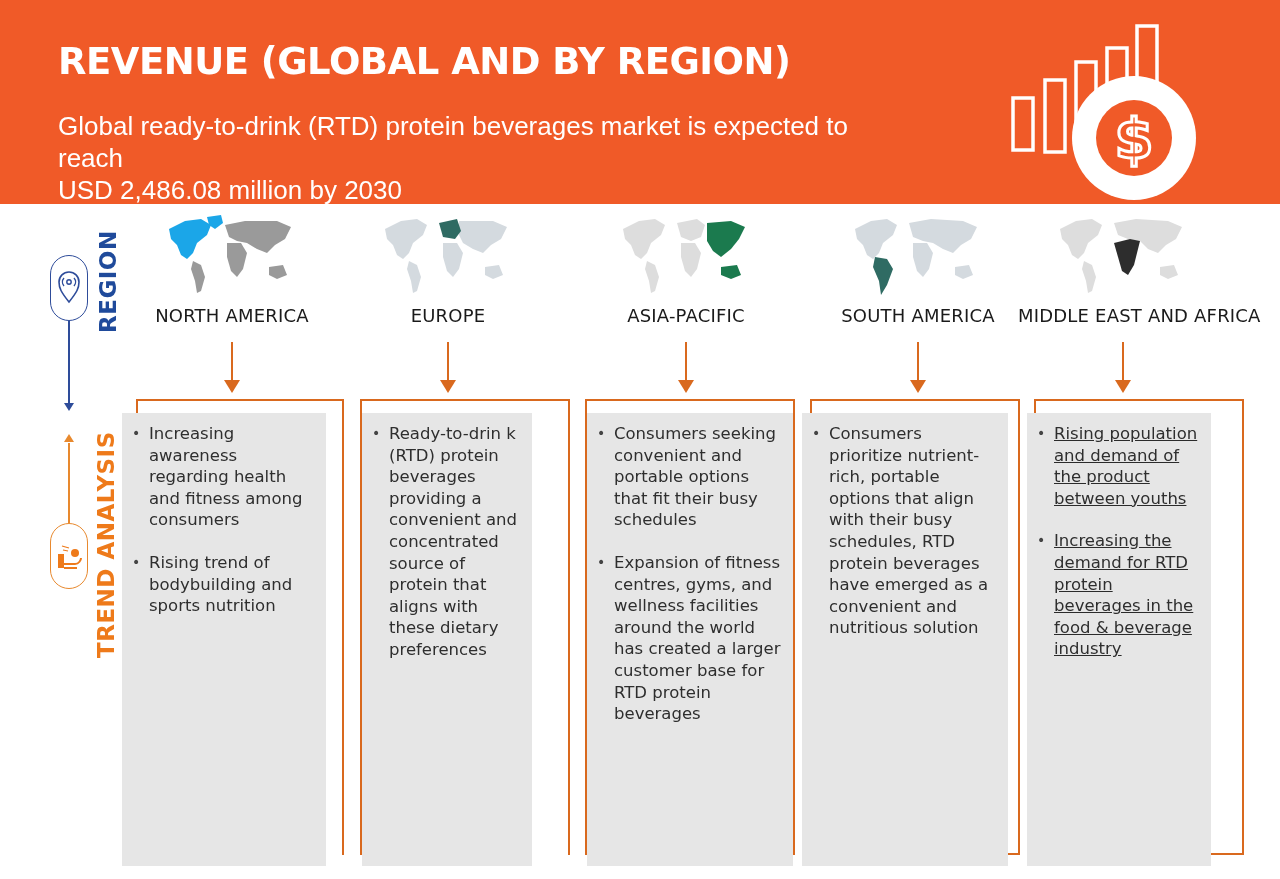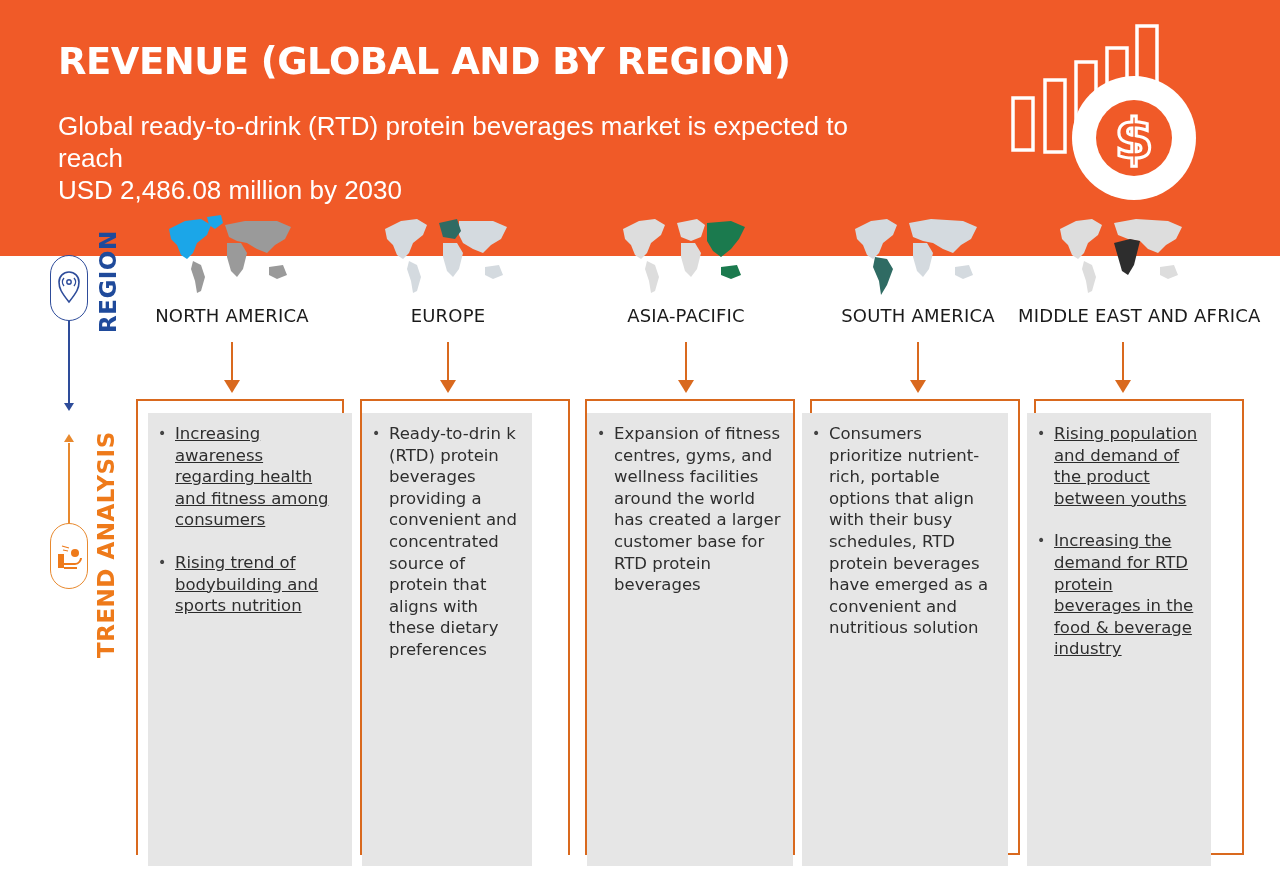--- a/index.html
+++ b/index.html
@@ -1,19 +1,19 @@
 <!DOCTYPE html>
 <html><head>
 <meta charset="utf-8">
 <style>
   * { box-sizing: border-box; margin: 0; padding: 0; }
   html, body { width: 1280px; height: 879px; background: #ffffff; overflow: hidden; }
   body { position: relative; font-family: "DejaVu Sans", sans-serif; color: #2b2b2b; }
 
-  .header { position: absolute; left: 0; top: 0; width: 1280px; height: 256px; background: #F05A28; text-decoration: underline; }
+  .header { position: absolute; left: 0; top: 0; width: 1280px; height: 204px; background: #F05A28; text-decoration: underline; }
   .title { position: absolute; left: 58px; top: 40px; color: #fff; font-family: "DejaVu Sans", sans-serif; font-weight: bold; font-size: 37px; letter-spacing: -0.5px; white-space: nowrap; }
   .subtitle { position: absolute; left: 58px; top: 110px; color: #fff; font-family: "Liberation Sans", sans-serif; font-size: 26px; line-height: 32px; width: 800px; }
   .hero-icon { position: absolute; left: 1005px; top: 20px; width: 200px; height: 185px; }
 
   .rail { position: absolute; left: 40px; top: 215px; width: 90px; height: 660px; }
   .pill { position: absolute; border-radius: 24px; }
   .pill-region { left: 10px; top: 40px; width: 38px; height: 66px; border: 1.5px solid #2E4C9A; }
   .pill-trend { left: 10px; top: 308px; width: 38px; height: 66px; border: 1.5px solid #E8892E; }
   .vline-blue { position: absolute; left: 28px; top: 106px; width: 1.5px; height: 85px; background: #2E4C9A; }
   .arrow-blue { position: absolute; left: 24px; top: 188px; width: 0; height: 0; border-left: 5px solid transparent; border-right: 5px solid transparent; border-top: 8px solid #2E4C9A; }
@@ -93,21 +93,21 @@
     <path d="M26 46 L34 50 L38 62 L34 76 L30 78 L28 66 L24 54 Z" fill="#9A9A9A"></path>
     <path d="M58 10 L78 6 L110 6 L124 12 L118 24 L108 30 L100 38 L90 34 L80 28 L70 26 L62 22 Z" fill="#9A9A9A"></path>
     <path d="M60 28 L74 28 L80 38 L76 54 L70 62 L64 56 L60 42 Z" fill="#9A9A9A"></path>
     <path d="M102 52 L116 50 L120 60 L110 64 L102 60 Z" fill="#9A9A9A"></path>
   </svg>
   <div class="region-name">NORTH AMERICA</div>
   <div class="down-line"></div>
   <div class="down-head"></div>
 </div>
 <div class="bracket" style="left:136px; width:208px;"></div>
-<div class="card" style="left:148px; width:204px;text-decoration:underline;">
+<div class="card" style="left:122px; width:204px;">
   <ul>
     <li>Increasing awareness regarding health and fitness among consumers</li>
     <li>Rising trend of bodybuilding and sports nutrition</li>
   </ul>
 </div>
 
 <div class="col" style="left:343px;">
   <svg class="map" viewBox="0 0 130 82">
     <path d="M2 14 L18 6 L34 4 L44 10 L40 20 L30 28 L26 38 L20 44 L14 40 L10 30 L4 24 Z" fill="#D4DADF"></path>
     <path d="M26 46 L34 50 L38 62 L34 76 L30 78 L28 66 L24 54 Z" fill="#D4DADF"></path>
@@ -136,20 +136,21 @@
     <path d="M86 8 L110 6 L124 12 L118 24 L110 34 L100 42 L92 36 L86 26 Z" fill="#1B7A4E"></path>
     <path d="M100 52 L116 50 L120 60 L110 64 L100 60 Z" fill="#1B7A4E"></path>
   </svg>
   <div class="region-name">ASIA-PACIFIC</div>
   <div class="down-line"></div>
   <div class="down-head"></div>
 </div>
 <div class="bracket" style="left:585px; width:210px;"></div>
 <div class="card" style="left:587px; width:206px;">
   <ul>
+    <li>Consumers seeking convenient and portable options that fit their busy schedules</li>
     <li>Expansion of fitness centres, gyms, and wellness facilities around the world has created a larger customer base for RTD protein beverages</li>
   </ul>
 </div>
 
 <div class="col" style="left:813px;">
   <svg class="map" viewBox="0 0 130 82">
     <path d="M2 14 L18 6 L34 4 L44 10 L40 20 L30 28 L26 38 L20 44 L14 40 L10 30 L4 24 Z" fill="#D4DADF"></path>
     <path d="M22 42 L34 44 L40 54 L34 70 L28 80 L26 66 L20 52 Z" fill="#2F6B63"></path>
     <path d="M56 8 L78 4 L110 6 L124 12 L118 24 L108 30 L100 38 L90 34 L80 28 L70 26 L60 22 Z" fill="#D4DADF"></path>
     <path d="M60 28 L74 28 L80 38 L76 54 L70 62 L64 56 L60 42 Z" fill="#D4DADF"></path>

